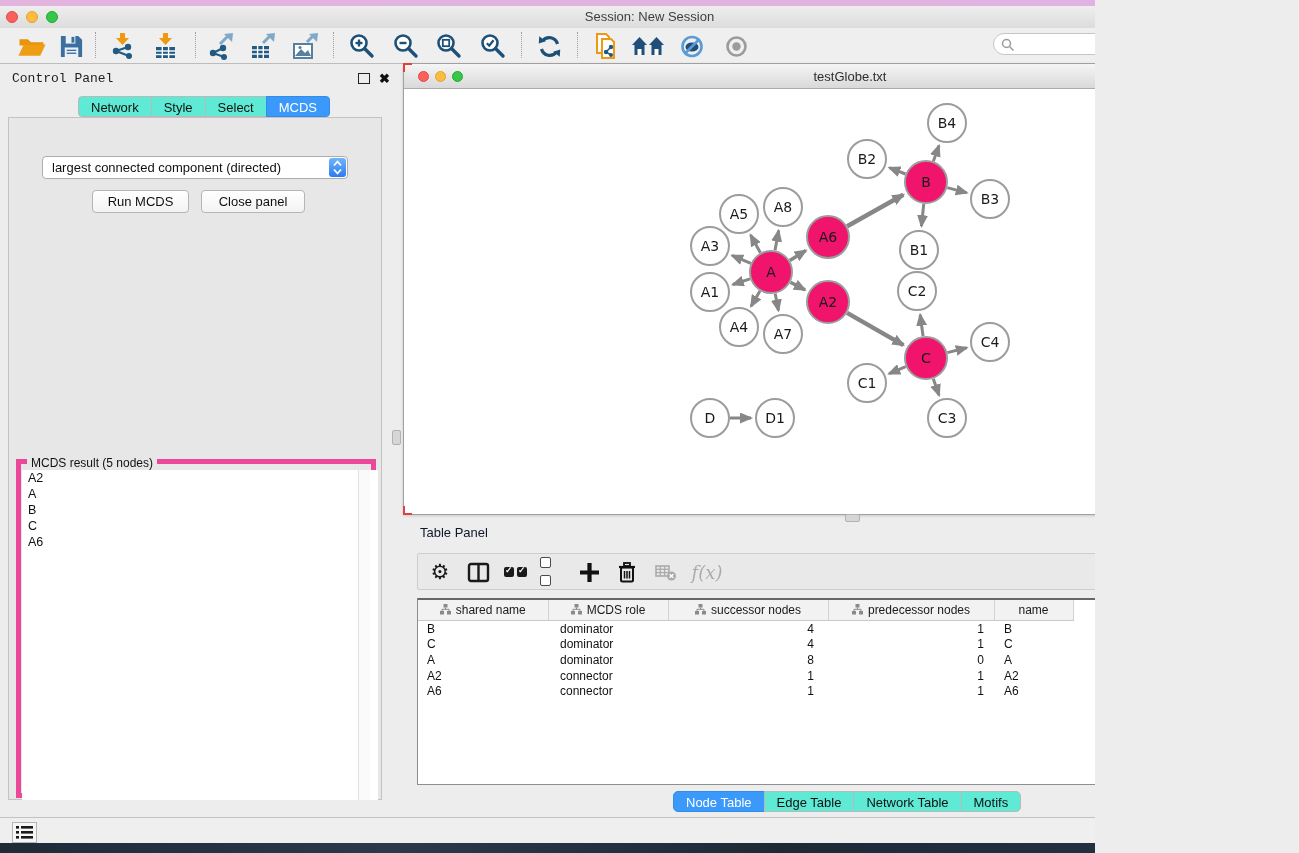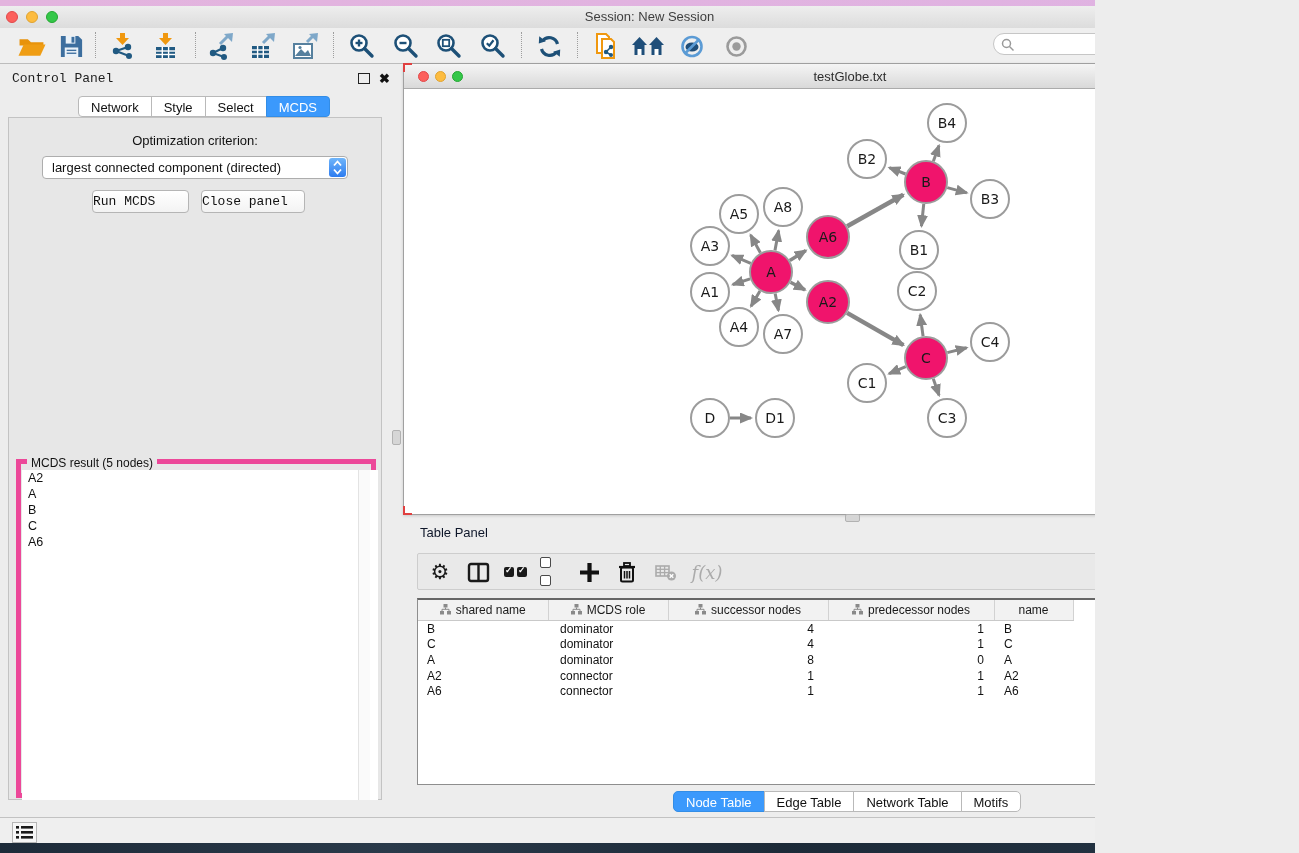--- a/index.html
+++ b/index.html
@@ -34,39 +34,39 @@
   #toolbar-search svg{position:absolute;left:7px;top:4px;}
   #toolbar-search input{position:absolute;left:24px;top:1px;width:260px;height:18px;
       border:none;outline:none;font-size:12px;background:transparent;}
 
   
   #control-panel-title{left:12px;top:71px;font-size:13px;color:#1d1d1d;font-family:Liberation Mono, monospace;}
   .win-btns{position:absolute;display:flex;gap:9px;align-items:center;}
   .float-icon{width:10px;height:9px;border:1.6px solid #222;display:inline-block;}
   .close-icon{font-size:13px;font-weight:bold;color:#111;line-height:10px;}
   .seg{display:flex;position:absolute;}
-  .seg .tab{height:21px;line-height:21px;box-sizing:border-box;background:#ffffff;
+  .seg .tab{height:21px;line-height:21px;box-sizing:border-box;background:#5eead4;
       border:1px solid #b9b9b9;font-size:13px;color:#111;text-align:center;
       padding:0 12px;margin-left:-1px;}
   .seg .tab:first-child{border-radius:4px 0 0 4px;margin-left:0;}
   .seg .tab:last-child{border-radius:0 4px 4px 0;}
   .seg .tab.active{background:#3b99fc;border-color:#338de6;color:#fff;}
   #cp-tabs{left:78px;top:96px;}
   #cp-body{left:8px;top:117px;width:374px;height:683px;background:#e7e7e7;
       border:1px solid #c3c3c3;box-sizing:border-box;}
   #opt-label{left:0;top:133px;width:390px;text-align:center;font-size:13px;color:#111;}
   #criterion{left:42px;top:156px;width:306px;height:23px;background:#fff;
       border:1px solid #adadad;border-radius:4px;box-sizing:border-box;}
   #criterion .val{position:absolute;left:9px;top:3px;font-size:13px;color:#111;}
   #criterion .stepper{position:absolute;right:1px;top:1px;width:17px;height:19px;
       border-radius:3px;background:linear-gradient(#6fb5fa,#2d7cf0);}
   #criterion .stepper svg{position:absolute;left:3px;top:2px;}
   .pbtn{position:absolute;height:23px;background:linear-gradient(#ffffff,#f3f3f3);
       border:1px solid #b5b5b5;border-radius:4px;font-size:13px;color:#111;
-      box-sizing:border-box;text-align:left;line-height:21px;font-family:Liberation Mono, monospace;}
+      box-sizing:border-box;text-align:center;line-height:21px;}
   #run-btn{left:92px;top:190px;width:97px;}
   #closepanel-btn{left:201px;top:190px;width:104px;}
   #mcds-box{left:16px;top:459px;width:360px;height:339px;border:5px solid #ec4899;box-sizing:border-box;}
   #mcds-legend{position:absolute;left:6px;top:-8px;background:#e7e7e7;padding:0 4px;
       font-size:12px;color:#111;}
   #mcds-list{position:absolute;left:1px;top:6px;width:356px;height:330px;background:#fff;}
   #mcds-scroll{position:absolute;right:1px;top:6px;width:12px;height:330px;
       background:#fafafa;border-left:1px solid #e3e3e3;box-sizing:border-box;}
   .mcds-item{font-size:12.5px;color:#111;padding:1.5px 0 1.5px 6px;line-height:13px;}
 
@@ -312,21 +312,20 @@
     <span class="float-icon"></span>
     <span class="close-icon">✖</span>
   </div>
   <div id="cp-tabs" class="seg">
     <div class="tab">Network</div>
     <div class="tab">Style</div>
     <div class="tab">Select</div>
     <div class="tab active">MCDS</div>
   </div>
   <div id="cp-body" class="abs"></div>
-  <div id="opt-label" class="abs">Optimization criterion:</div>
   <div id="criterion" class="abs">
     <span class="val">largest connected component (directed)</span>
     <span class="stepper">
       <svg width="11" height="15" viewBox="0 0 11 15">
         <path d="M2 5.5 L5.5 1.5 L9 5.5" fill="none" stroke="#fff" stroke-width="1.8"></path>
         <path d="M2 9.5 L5.5 13.5 L9 9.5" fill="none" stroke="#fff" stroke-width="1.8"></path>
       </svg>
     </span>
   </div>
   <div id="run-btn" class="pbtn abs">Run MCDS</div>

